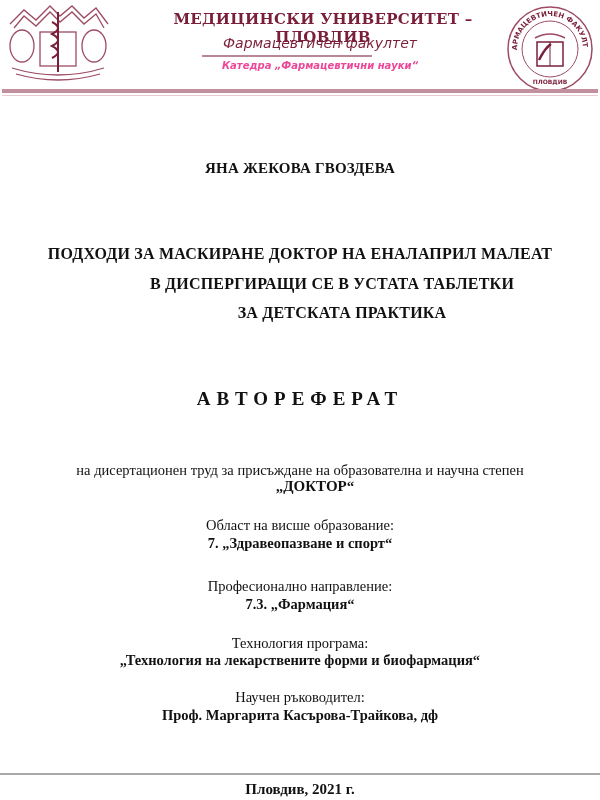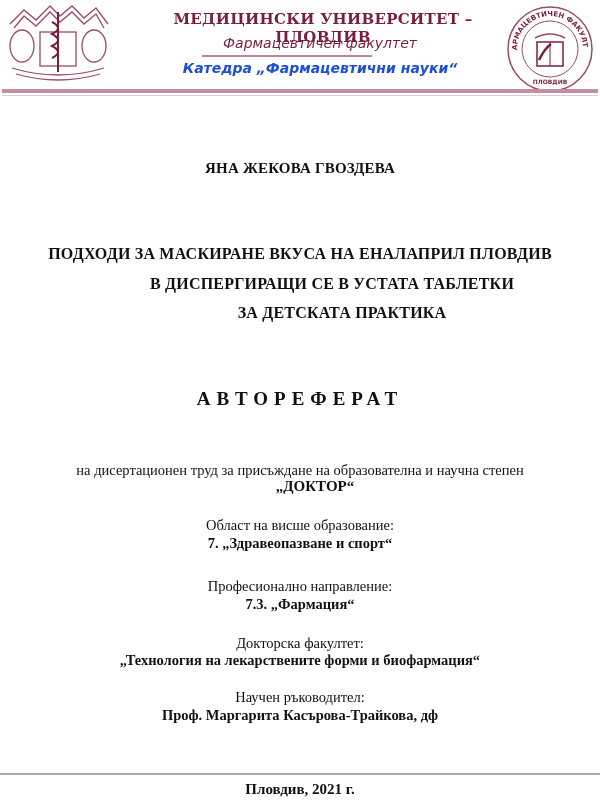--- a/index.html
+++ b/index.html
@@ -16,21 +16,21 @@
     }
     .faculty {
       position: absolute; left: 150px; top: 35px; width: 340px; text-align: center;
       font-family: "DejaVu Sans", sans-serif; font-style: italic; font-size: 14px; color: #7a1f3a;
     }
     .faculty-underline {
       position: absolute; left: 202px; top: 55px; width: 170px; height: 2px; background: #b98796;
     }
     .department {
       position: absolute; left: 150px; top: 60px; width: 340px; text-align: center;
-      font-family: "DejaVu Sans", sans-serif; font-style: italic; font-weight: bold; font-size: 14px; color: #1d4ed8;
+      font-family: "DejaVu Sans", sans-serif; font-style: italic; font-weight: bold; font-size: 10px; color: #ec4899;
     }
     .rule-thick { position: absolute; left: 2px; top: 89px; width: 596px; height: 4px; background: #c3909f; }
     .rule-thin { position: absolute; left: 2px; top: 95px; width: 596px; height: 1px; background: #e6c9d1; }
 
     .center { position: absolute; left: 0; width: 600px; text-align: center; }
     .author { top: 160px; font-weight: bold; font-size: 15px; letter-spacing: 0.2px; }
     .title-line { font-weight: bold; font-size: 16px; letter-spacing: 0.2px; }
     .t1 { top: 245px; }
     .t2 { top: 275px; margin-left: 32px; }
     .t3 { top: 304px; margin-left: 42px; }
@@ -88,35 +88,35 @@
     <line x1="45" y1="38" x2="45" y2="62" stroke="#7a1f3a" stroke-width="1"></line>
     <path d="M34,56 Q40,44 46,40" fill="none" stroke="#7a1f3a" stroke-width="2.5"></path>
   </svg>
 
   <div class="rule-thick"></div>
   <div class="rule-thin"></div>
 </div>
 
 <div class="center author">ЯНА ЖЕКОВА ГВОЗДЕВА</div>
 
-<div class="center title-line t1">ПОДХОДИ ЗА МАСКИРАНЕ ВКУСА НА ЕНАЛАПРИЛ ПЛОВДИВ</div>
+<div class="center title-line t1">ПОДХОДИ ЗА МАСКИРАНЕ ДОКТОР НА ЕНАЛАПРИЛ МАЛЕАТ</div>
 <div class="center title-line t2">В ДИСПЕРГИРАЩИ СЕ В УСТАТА ТАБЛЕТКИ</div>
 <div class="center title-line t3">ЗА ДЕТСКАТА ПРАКТИКА</div>
 
 <div class="center doc-type">АВТОРЕФЕРАТ</div>
 
 <div class="center desc">на дисертационен труд за присъждане на образователна и научна степен</div>
 <div class="center degree">„ДОКТОР“</div>
 
 <div class="center label l1">Област на висше образование:</div>
 <div class="center value v1">7. „Здравеопазване и спорт“</div>
 
 <div class="center label l2">Професионално направление:</div>
 <div class="center value v2">7.3. „Фармация“</div>
 
-<div class="center label l3">Докторска факултет:</div>
+<div class="center label l3">Технология програма:</div>
 <div class="center value v3">„Технология на лекарствените форми и биофармация“</div>
 
 <div class="center label l4">Научен ръководител:</div>
 <div class="center value v4">Проф. Маргарита Касърова-Трайкова, дф</div>
 
 <div class="bottom-rule"></div>
 <div class="center city-year">Пловдив, 2021 г.</div>
 
 </body></html>

